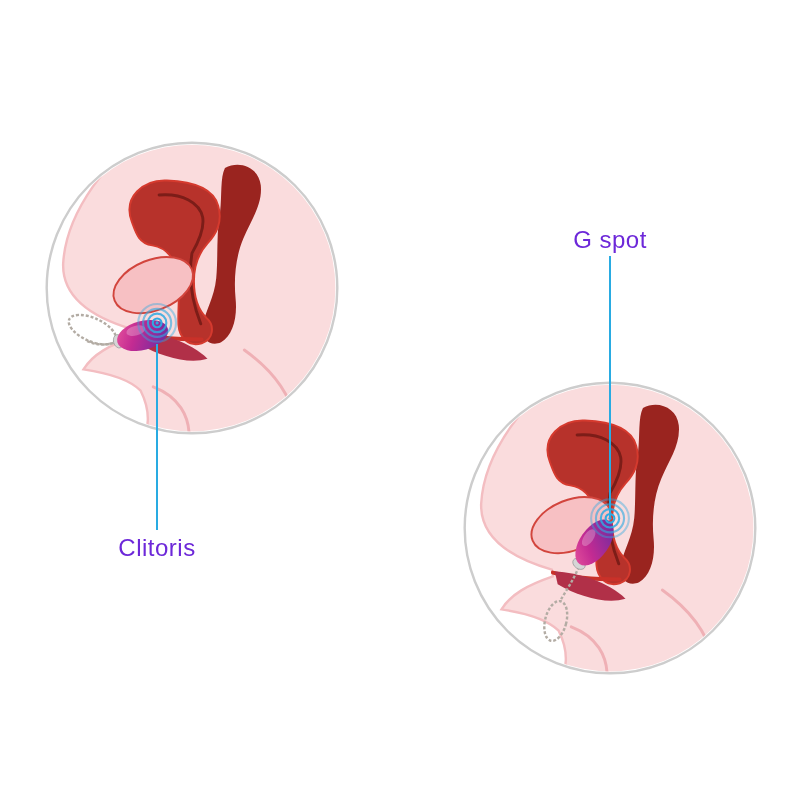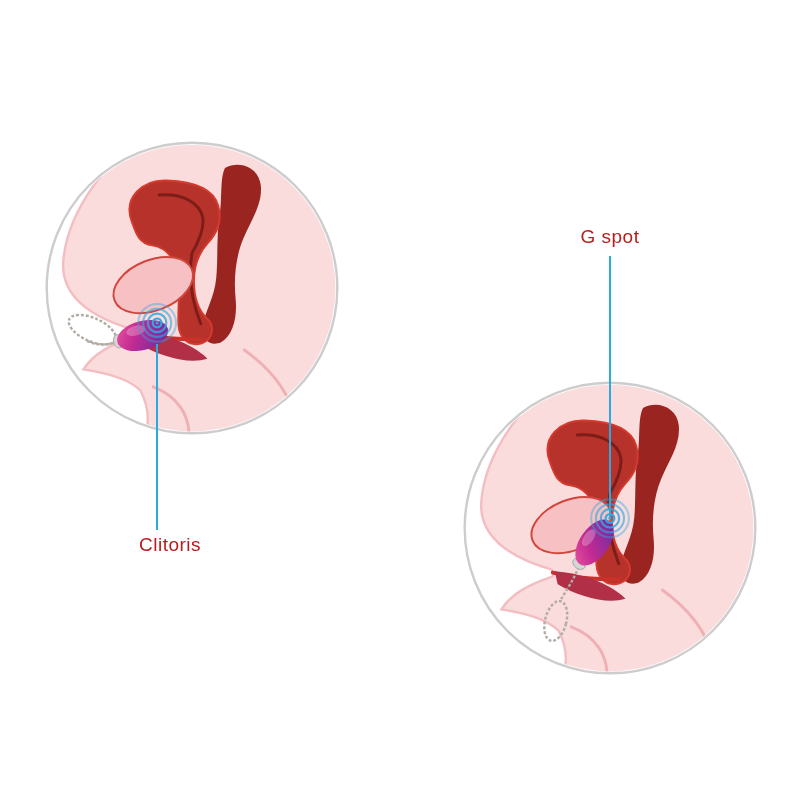--- a/index.html
+++ b/index.html
@@ -8,23 +8,23 @@
     font-family:"Liberation Sans",sans-serif;
   }
   .diagram{position:absolute;}
   .diagram.left{left:37px;top:133px;}
   .diagram.right{left:455px;top:373px;}
   .pointer-line{position:absolute;width:2px;background:#29abe2;}
   .pointer-line.clitoris{left:156px;top:344px;height:186px;}
   .pointer-line.gspot{left:609px;top:256px;height:262px;}
   .anno-label{
     position:absolute;width:160px;text-align:center;
-    font-size:19px;color:#b91c1c;letter-spacing:.5px;
+    font-size:24px;color:#6d28d9;letter-spacing:.5px;
   }
-  .anno-label.clitoris{left:90px;top:534px;}
+  .anno-label.clitoris{left:77px;top:534px;}
   .anno-label.gspot{left:530px;top:226px;}
   .defs-holder{position:absolute;width:0;height:0;overflow:hidden;}
 </style>
 </head>
 <body>
 
 <div class="canvas">
 
   <svg class="defs-holder" aria-hidden="true">
     <defs>

